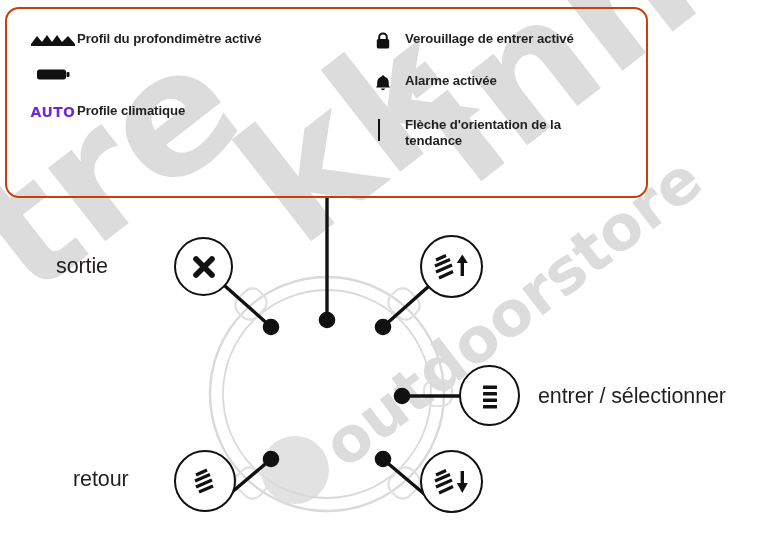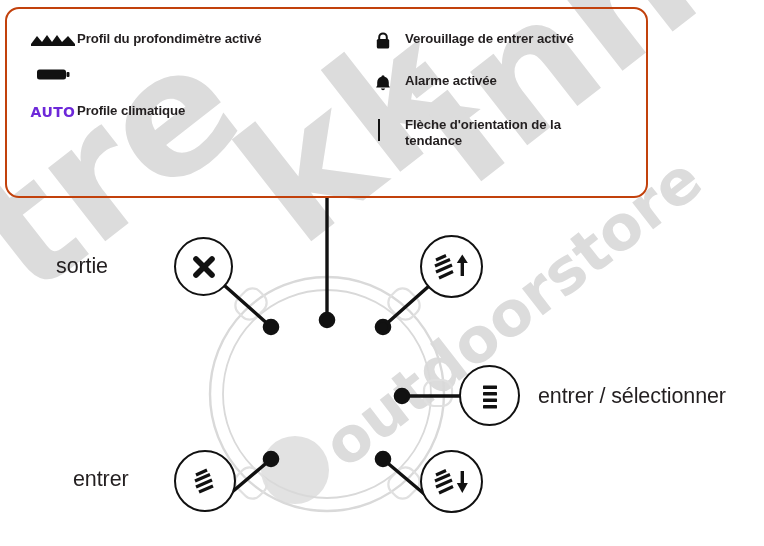--- a/index.html
+++ b/index.html
@@ -225,21 +225,21 @@
     <div class="btn" style="left:174px;top:252px;width:62px;height:62px;">
       <svg width="30" height="28" viewBox="0 0 30 28">
         <g stroke="#111" stroke-width="3.2" stroke-linecap="butt">
           <line x1="6" y1="8" x2="17" y2="3"></line>
           <line x1="5" y1="14" x2="20" y2="7.5"></line>
           <line x1="6" y1="20" x2="22" y2="13"></line>
           <line x1="9" y1="25" x2="23" y2="19"></line>
         </g>
       </svg>
     </div>
-    <div class="lbl leftal" style="left:73px;top:269px;width:100px;">entrer</div>
+    <div class="lbl leftal" style="left:73px;top:269px;width:100px;">retour</div>
 
     <div class="btn" style="left:420px;top:37px;width:63px;height:63px;">
       <svg width="40" height="30" viewBox="0 0 40 30">
         <g stroke="#111" stroke-width="3.1" stroke-linecap="butt">
           <line x1="4" y1="8" x2="14" y2="3.5"></line>
           <line x1="3" y1="14" x2="18" y2="7.5"></line>
           <line x1="4" y1="20" x2="20" y2="13"></line>
           <line x1="7" y1="26" x2="21" y2="19.5"></line>
         </g>
         <g fill="#111">

